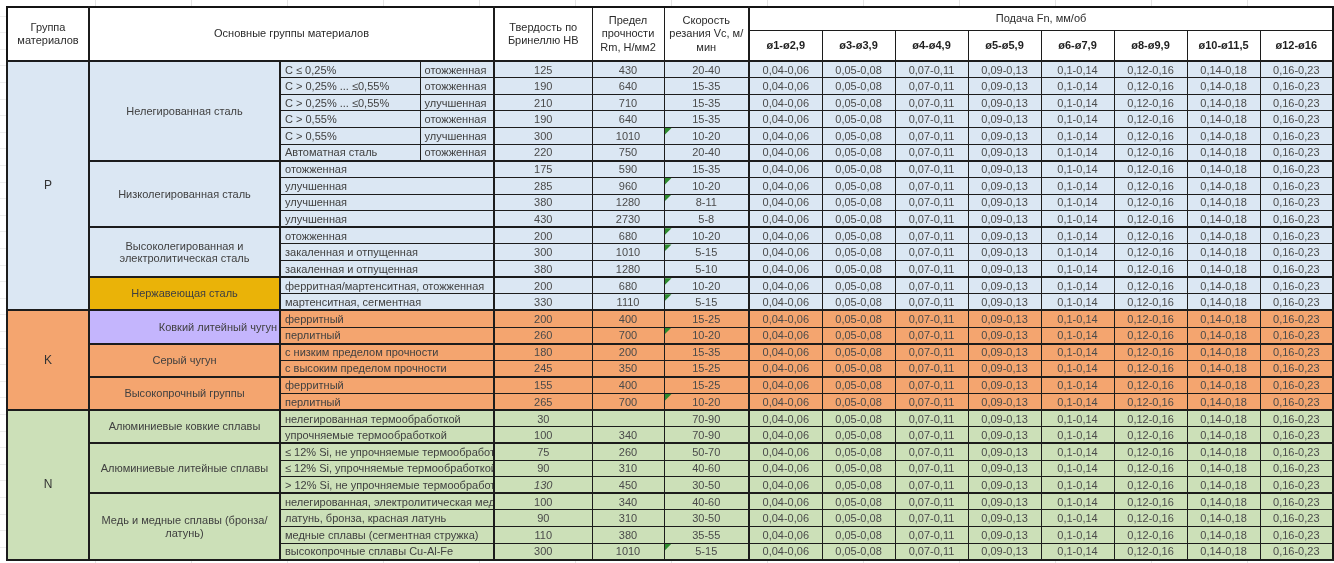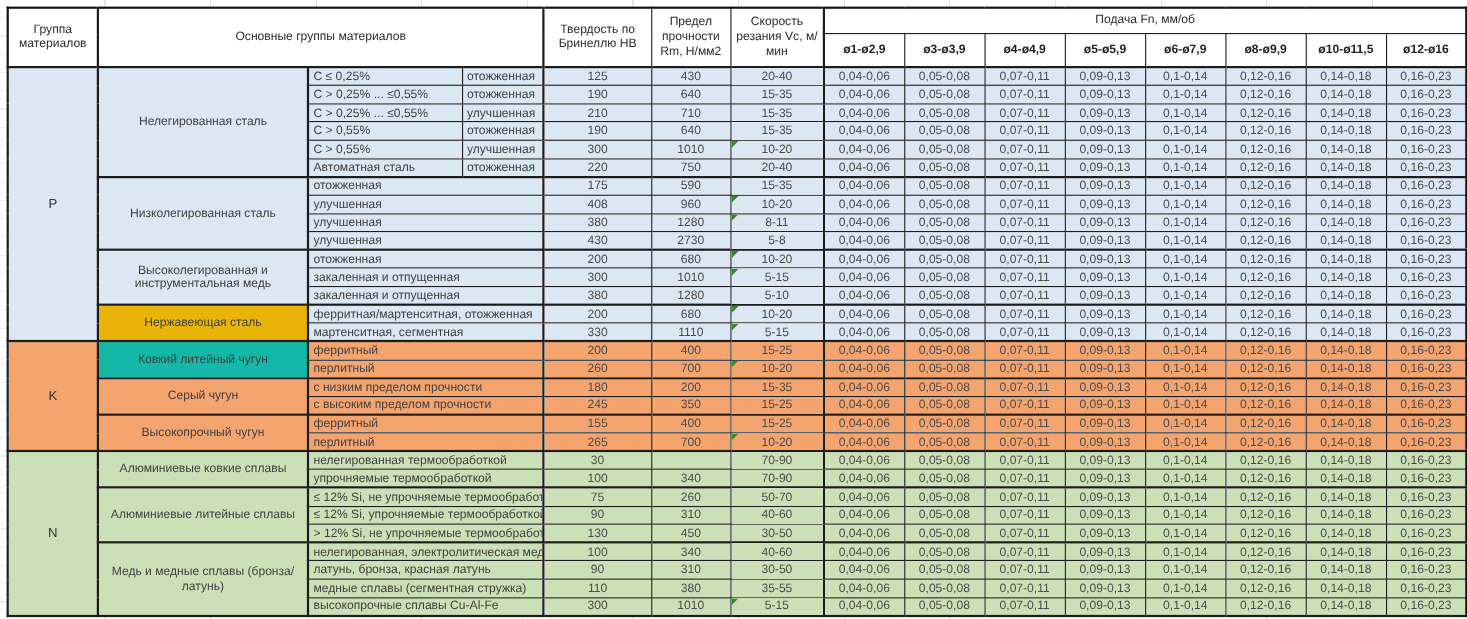--- a/index.html
+++ b/index.html
@@ -192,21 +192,21 @@
           <td class="num feed" style="background: rgb(219, 231, 243);">0,05-0,08</td>
           <td class="num feed" style="background: rgb(219, 231, 243);">0,07-0,11</td>
           <td class="num feed" style="background: rgb(219, 231, 243);">0,09-0,13</td>
           <td class="num feed" style="background: rgb(219, 231, 243);">0,1-0,14</td>
           <td class="num feed" style="background: rgb(219, 231, 243);">0,12-0,16</td>
           <td class="num feed" style="background: rgb(219, 231, 243);">0,14-0,18</td>
           <td class="num feed" style="background: rgb(219, 231, 243);">0,16-0,23</td>
         </tr>
         <tr>
           <td class="spec spec-last" colspan="2" style="background: rgb(219, 231, 243);">улучшенная</td>
-          <td class="num" style="background: rgb(219, 231, 243);">408</td>
+          <td class="num" style="background: rgb(219, 231, 243);">285</td>
           <td class="num" style="background: rgb(219, 231, 243);">960</td>
           <td class="num vc marked" style="background: rgb(219, 231, 243);">10-20</td>
           <td class="num feed" style="background: rgb(219, 231, 243);">0,04-0,06</td>
           <td class="num feed" style="background: rgb(219, 231, 243);">0,05-0,08</td>
           <td class="num feed" style="background: rgb(219, 231, 243);">0,07-0,11</td>
           <td class="num feed" style="background: rgb(219, 231, 243);">0,09-0,13</td>
           <td class="num feed" style="background: rgb(219, 231, 243);">0,1-0,14</td>
           <td class="num feed" style="background: rgb(219, 231, 243);">0,12-0,16</td>
           <td class="num feed" style="background: rgb(219, 231, 243);">0,14-0,18</td>
           <td class="num feed" style="background: rgb(219, 231, 243);">0,16-0,23</td>
@@ -233,21 +233,21 @@
           <td class="num feed" style="background: rgb(219, 231, 243);">0,04-0,06</td>
           <td class="num feed" style="background: rgb(219, 231, 243);">0,05-0,08</td>
           <td class="num feed" style="background: rgb(219, 231, 243);">0,07-0,11</td>
           <td class="num feed" style="background: rgb(219, 231, 243);">0,09-0,13</td>
           <td class="num feed" style="background: rgb(219, 231, 243);">0,1-0,14</td>
           <td class="num feed" style="background: rgb(219, 231, 243);">0,12-0,16</td>
           <td class="num feed" style="background: rgb(219, 231, 243);">0,14-0,18</td>
           <td class="num feed" style="background: rgb(219, 231, 243);">0,16-0,23</td>
         </tr>
         <tr>
-          <td class="subgroup" rowspan="3" style="background: rgb(219, 231, 243);">Высоколегированная и инструментальная медь</td>
+          <td class="subgroup" rowspan="3" style="background: rgb(219, 231, 243);">Высоколегированная и электролитическая сталь</td>
           <td class="spec spec-last" colspan="2" style="background: rgb(219, 231, 243);">отожженная</td>
           <td class="num" style="background: rgb(219, 231, 243);">200</td>
           <td class="num" style="background: rgb(219, 231, 243);">680</td>
           <td class="num vc marked" style="background: rgb(219, 231, 243);">10-20</td>
           <td class="num feed" style="background: rgb(219, 231, 243);">0,04-0,06</td>
           <td class="num feed" style="background: rgb(219, 231, 243);">0,05-0,08</td>
           <td class="num feed" style="background: rgb(219, 231, 243);">0,07-0,11</td>
           <td class="num feed" style="background: rgb(219, 231, 243);">0,09-0,13</td>
           <td class="num feed" style="background: rgb(219, 231, 243);">0,1-0,14</td>
           <td class="num feed" style="background: rgb(219, 231, 243);">0,12-0,16</td>
@@ -306,21 +306,21 @@
           <td class="num feed" style="background: rgb(219, 231, 243);">0,05-0,08</td>
           <td class="num feed" style="background: rgb(219, 231, 243);">0,07-0,11</td>
           <td class="num feed" style="background: rgb(219, 231, 243);">0,09-0,13</td>
           <td class="num feed" style="background: rgb(219, 231, 243);">0,1-0,14</td>
           <td class="num feed" style="background: rgb(219, 231, 243);">0,12-0,16</td>
           <td class="num feed" style="background: rgb(219, 231, 243);">0,14-0,18</td>
           <td class="num feed" style="background: rgb(219, 231, 243);">0,16-0,23</td>
         </tr>
         <tr>
           <td class="groupletter" rowspan="6" style="background: rgb(244, 165, 111);">K</td>
-          <td class="subgroup" rowspan="2" style="background: #14b8a6;">Ковкий литейный чугун</td>
+          <td class="subgroup" rowspan="2" style="background: #c4b5fd; text-align: right;">Ковкий литейный чугун</td>
           <td class="spec spec-last" colspan="2" style="background: rgb(244, 165, 111);">ферритный</td>
           <td class="num" style="background: rgb(244, 165, 111);">200</td>
           <td class="num" style="background: rgb(244, 165, 111);">400</td>
           <td class="num vc" style="background: rgb(244, 165, 111);">15-25</td>
           <td class="num feed" style="background: rgb(244, 165, 111);">0,04-0,06</td>
           <td class="num feed" style="background: rgb(244, 165, 111);">0,05-0,08</td>
           <td class="num feed" style="background: rgb(244, 165, 111);">0,07-0,11</td>
           <td class="num feed" style="background: rgb(244, 165, 111);">0,09-0,13</td>
           <td class="num feed" style="background: rgb(244, 165, 111);">0,1-0,14</td>
           <td class="num feed" style="background: rgb(244, 165, 111);">0,12-0,16</td>
@@ -364,21 +364,21 @@
           <td class="num feed" style="background: rgb(244, 165, 111);">0,04-0,06</td>
           <td class="num feed" style="background: rgb(244, 165, 111);">0,05-0,08</td>
           <td class="num feed" style="background: rgb(244, 165, 111);">0,07-0,11</td>
           <td class="num feed" style="background: rgb(244, 165, 111);">0,09-0,13</td>
           <td class="num feed" style="background: rgb(244, 165, 111);">0,1-0,14</td>
           <td class="num feed" style="background: rgb(244, 165, 111);">0,12-0,16</td>
           <td class="num feed" style="background: rgb(244, 165, 111);">0,14-0,18</td>
           <td class="num feed" style="background: rgb(244, 165, 111);">0,16-0,23</td>
         </tr>
         <tr>
-          <td class="subgroup" rowspan="2" style="background: rgb(244, 165, 111);">Высокопрочный чугун</td>
+          <td class="subgroup" rowspan="2" style="background: rgb(244, 165, 111);">Высокопрочный группы</td>
           <td class="spec spec-last" colspan="2" style="background: rgb(244, 165, 111);">ферритный</td>
           <td class="num" style="background: rgb(244, 165, 111);">155</td>
           <td class="num" style="background: rgb(244, 165, 111);">400</td>
           <td class="num vc" style="background: rgb(244, 165, 111);">15-25</td>
           <td class="num feed" style="background: rgb(244, 165, 111);">0,04-0,06</td>
           <td class="num feed" style="background: rgb(244, 165, 111);">0,05-0,08</td>
           <td class="num feed" style="background: rgb(244, 165, 111);">0,07-0,11</td>
           <td class="num feed" style="background: rgb(244, 165, 111);">0,09-0,13</td>
           <td class="num feed" style="background: rgb(244, 165, 111);">0,1-0,14</td>
           <td class="num feed" style="background: rgb(244, 165, 111);">0,12-0,16</td>
@@ -453,21 +453,21 @@
           <td class="num feed" style="background: rgb(204, 224, 184);">0,05-0,08</td>
           <td class="num feed" style="background: rgb(204, 224, 184);">0,07-0,11</td>
           <td class="num feed" style="background: rgb(204, 224, 184);">0,09-0,13</td>
           <td class="num feed" style="background: rgb(204, 224, 184);">0,1-0,14</td>
           <td class="num feed" style="background: rgb(204, 224, 184);">0,12-0,16</td>
           <td class="num feed" style="background: rgb(204, 224, 184);">0,14-0,18</td>
           <td class="num feed" style="background: rgb(204, 224, 184);">0,16-0,23</td>
         </tr>
         <tr class="sub-end">
           <td class="spec spec-last" colspan="2" style="background: rgb(204, 224, 184);">&gt; 12% Si, не упрочняемые термообработкой</td>
-          <td class="num" style="background: rgb(204, 224, 184);">130</td>
+          <td class="num" style="background: rgb(204, 224, 184); font-style: italic;">130</td>
           <td class="num" style="background: rgb(204, 224, 184);">450</td>
           <td class="num vc" style="background: rgb(204, 224, 184);">30-50</td>
           <td class="num feed" style="background: rgb(204, 224, 184);">0,04-0,06</td>
           <td class="num feed" style="background: rgb(204, 224, 184);">0,05-0,08</td>
           <td class="num feed" style="background: rgb(204, 224, 184);">0,07-0,11</td>
           <td class="num feed" style="background: rgb(204, 224, 184);">0,09-0,13</td>
           <td class="num feed" style="background: rgb(204, 224, 184);">0,1-0,14</td>
           <td class="num feed" style="background: rgb(204, 224, 184);">0,12-0,16</td>
           <td class="num feed" style="background: rgb(204, 224, 184);">0,14-0,18</td>
           <td class="num feed" style="background: rgb(204, 224, 184);">0,16-0,23</td>

